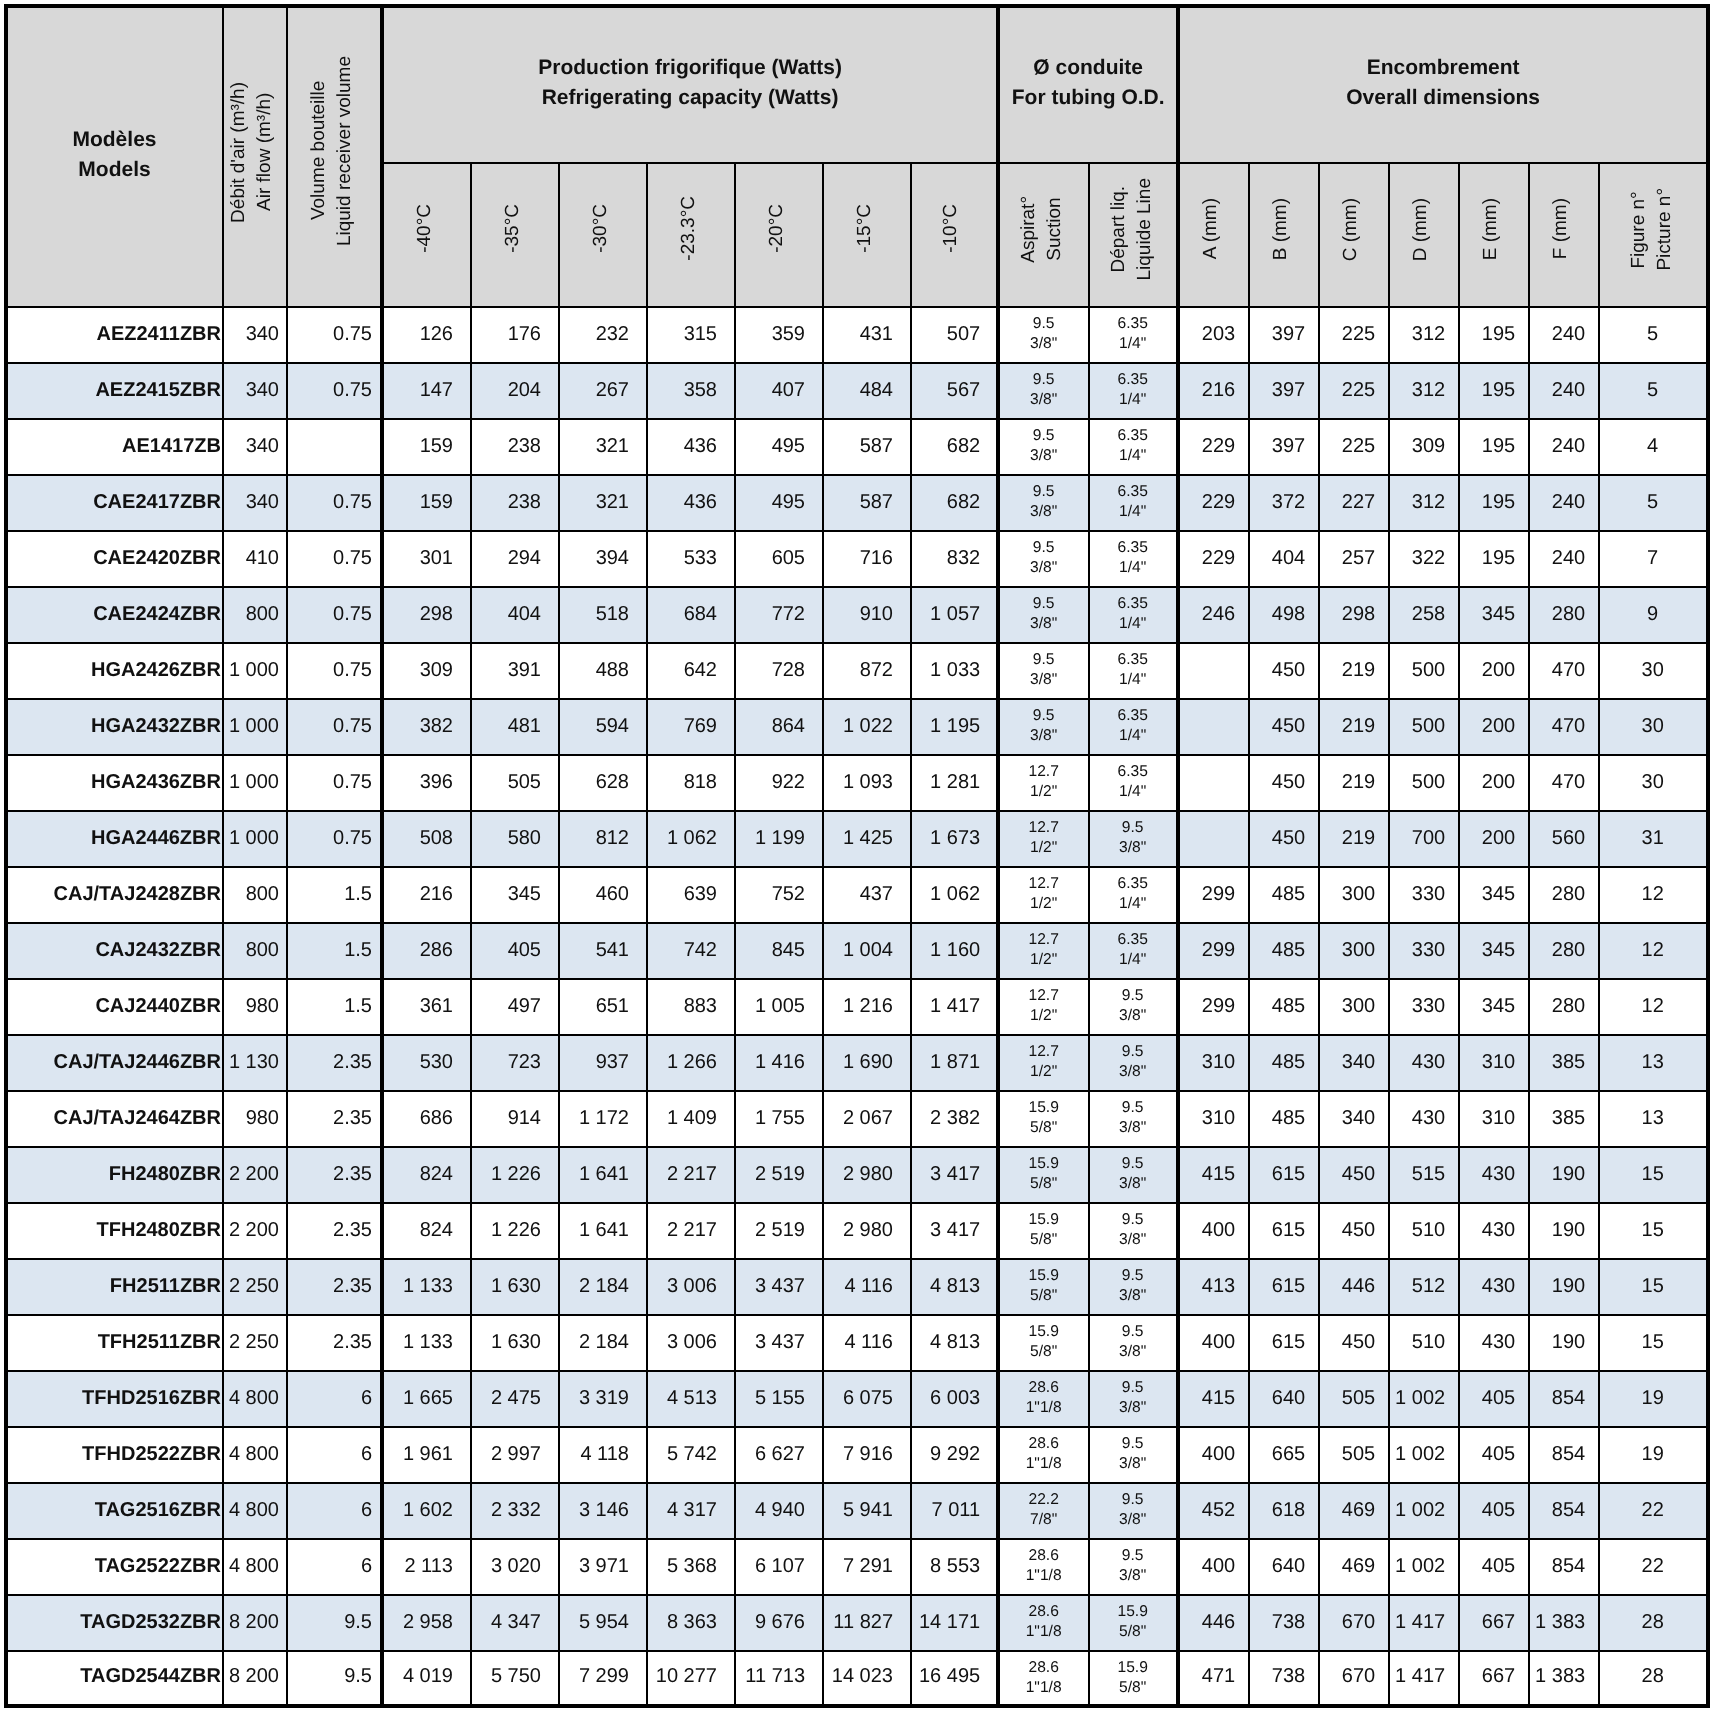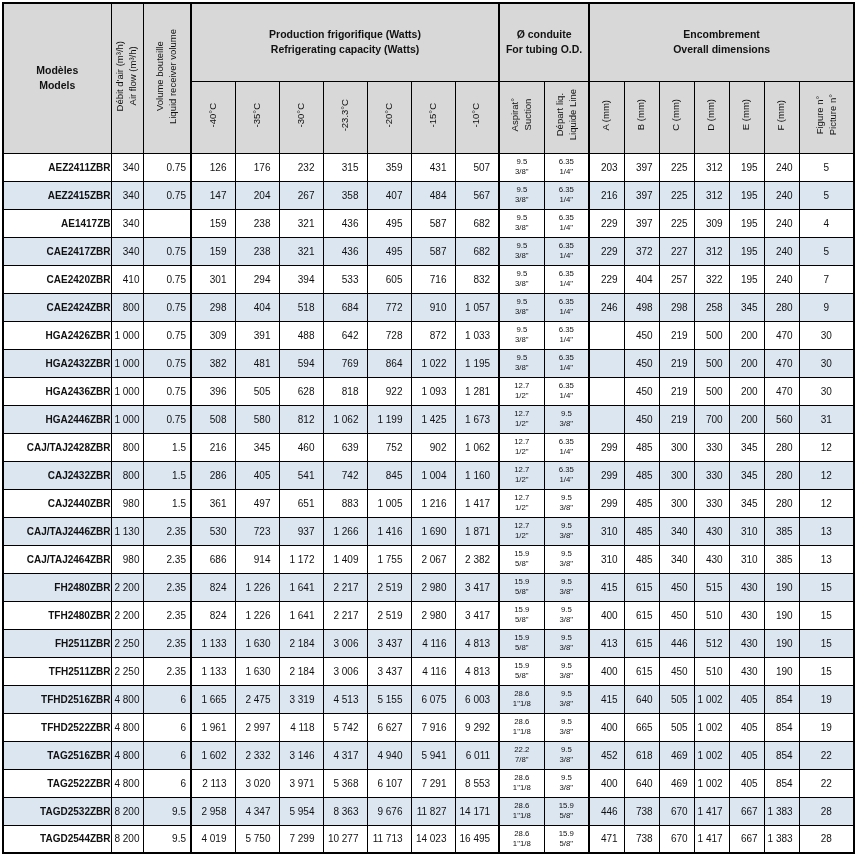--- a/index.html
+++ b/index.html
@@ -325,21 +325,21 @@
       </tr>
       <tr>
         <td class="model">CAJ/TAJ2428ZBR</td>
         <td class="num af">800</td>
         <td class="num">1.5</td>
         <td class="num cap gsep">216</td>
         <td class="num cap">345</td>
         <td class="num cap">460</td>
         <td class="num cap">639</td>
         <td class="num cap">752</td>
-        <td class="num cap">902</td>
+        <td class="num cap">437</td>
         <td class="num cap">1 062</td>
         <td class="tube gsep">12.7
 1/2"</td>
         <td class="tube">6.35
 1/4"</td>
         <td class="num dim gsep">299</td>
         <td class="num dim">485</td>
         <td class="num dim">300</td>
         <td class="num dim">330</td>
         <td class="num dim">345</td>
@@ -579,21 +579,21 @@
       <tr class="alt">
         <td class="model">TAG2516ZBR</td>
         <td class="num af">4 800</td>
         <td class="num">6</td>
         <td class="num cap gsep">1 602</td>
         <td class="num cap">2 332</td>
         <td class="num cap">3 146</td>
         <td class="num cap">4 317</td>
         <td class="num cap">4 940</td>
         <td class="num cap">5 941</td>
-        <td class="num cap">6 011</td>
+        <td class="num cap">7 011</td>
         <td class="tube gsep">22.2
 7/8"</td>
         <td class="tube">9.5
 3/8"</td>
         <td class="num dim gsep">452</td>
         <td class="num dim">618</td>
         <td class="num dim">469</td>
         <td class="num dim">1 002</td>
         <td class="num dim">405</td>
         <td class="num dim">854</td>

